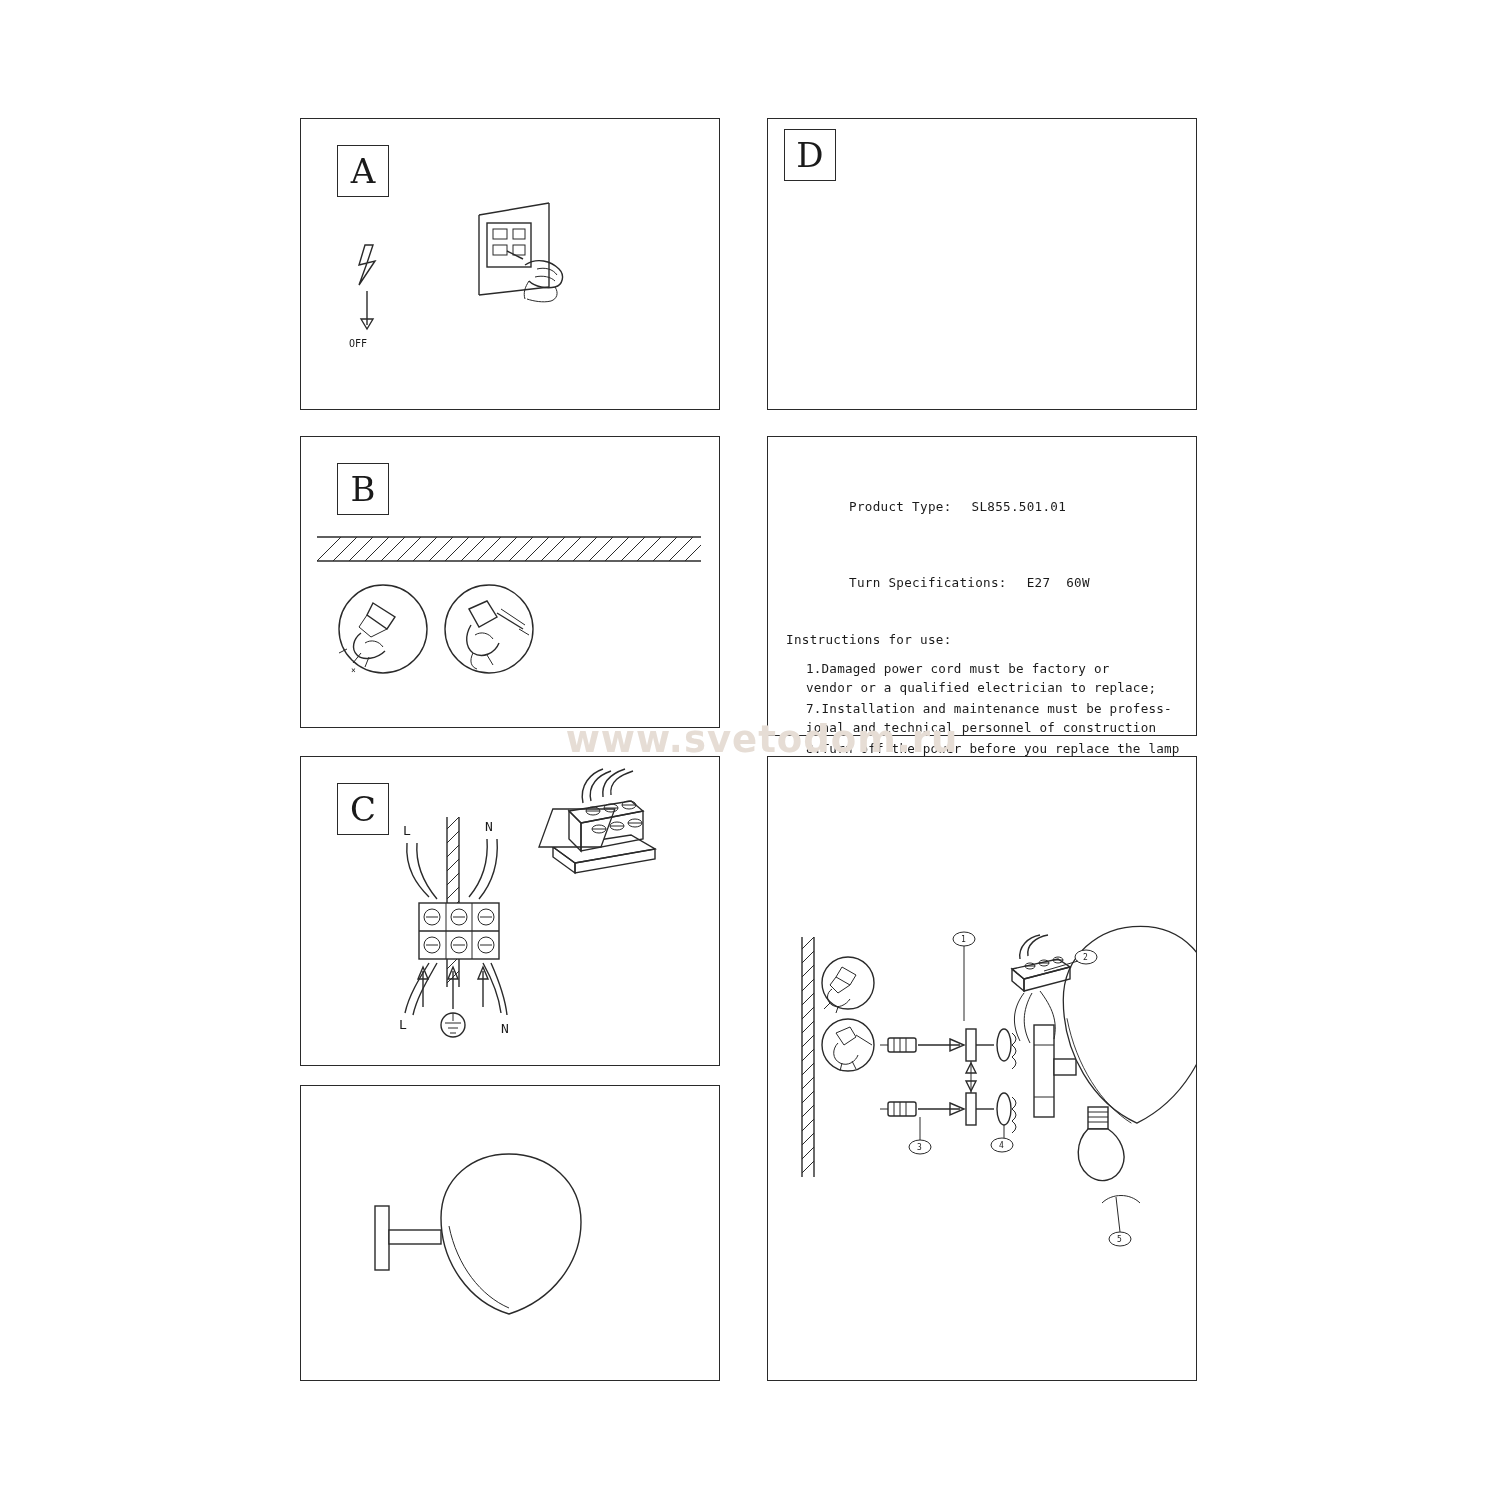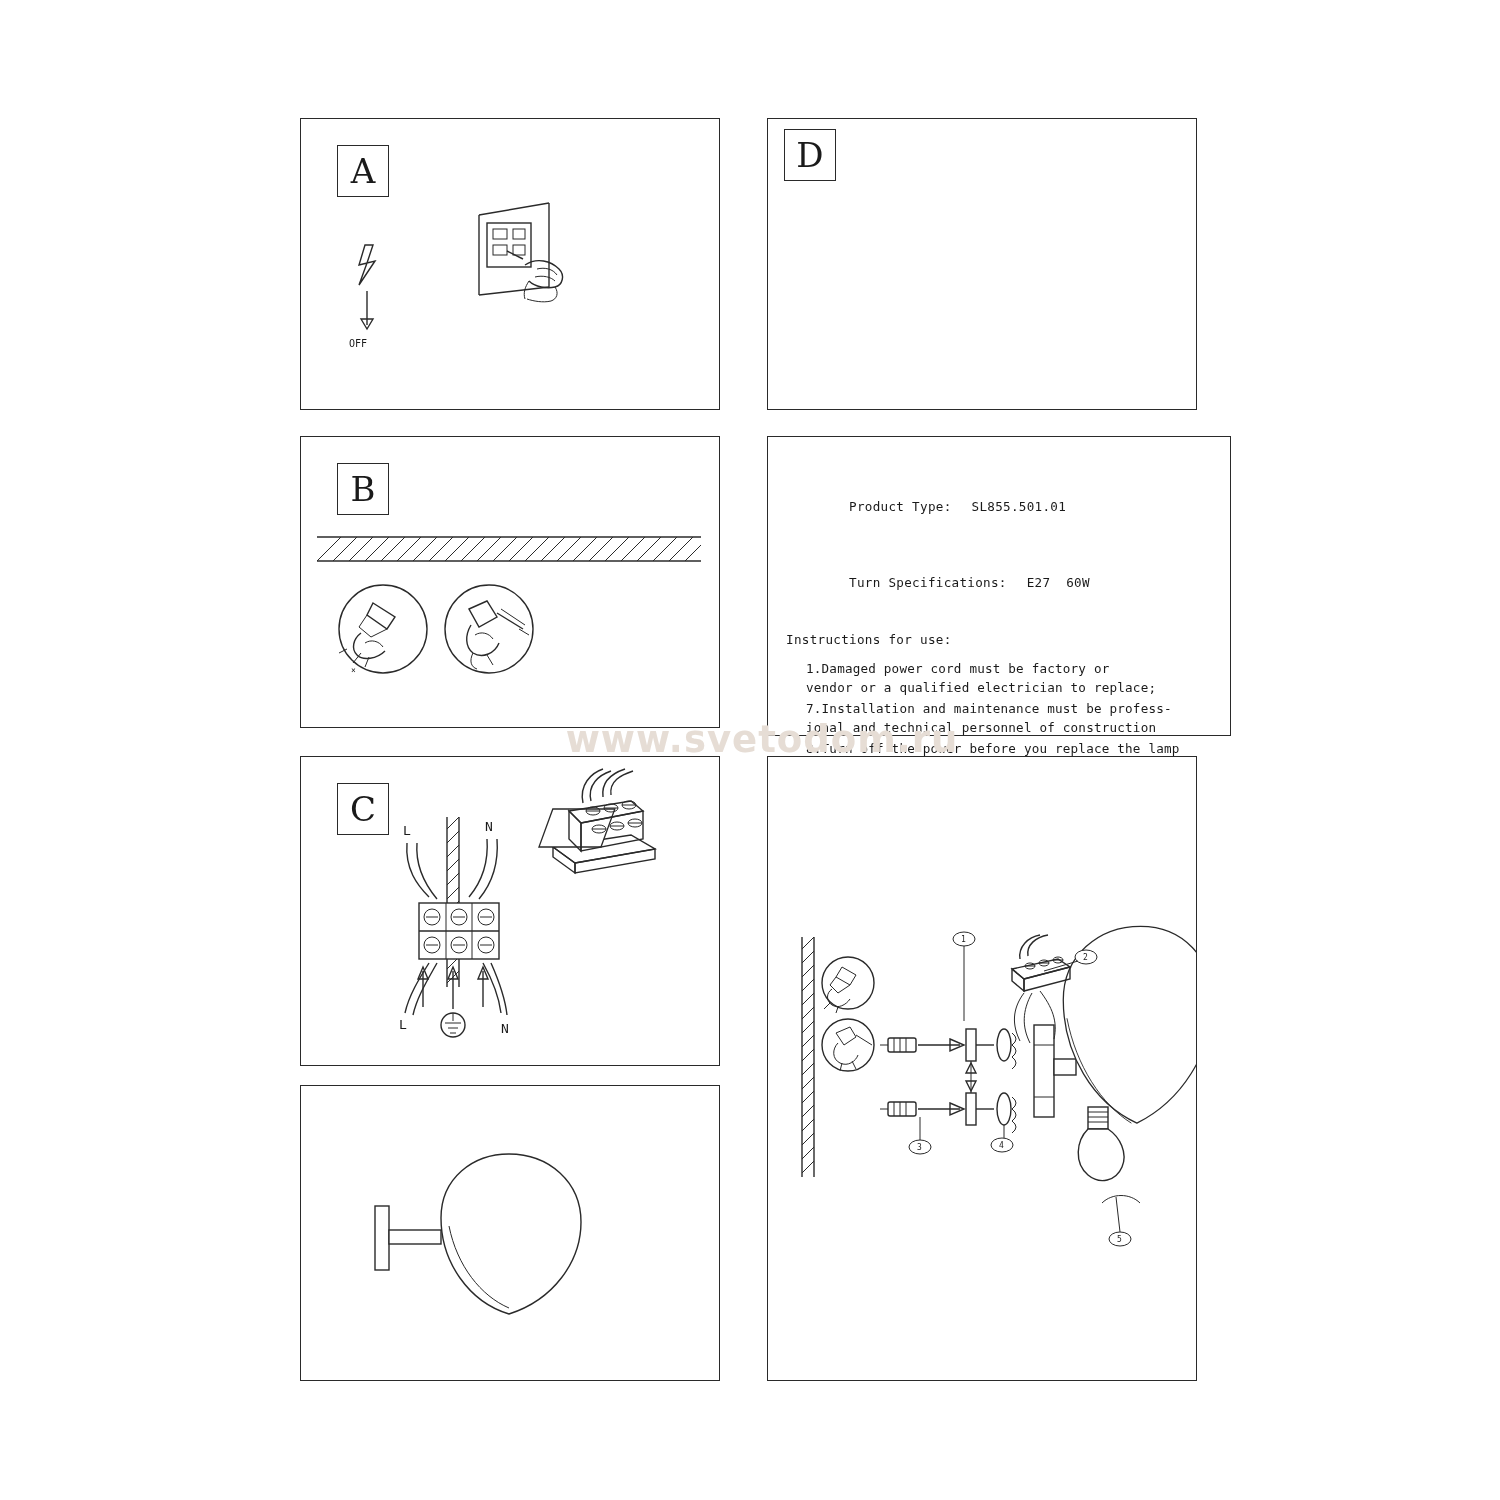--- a/index.html
+++ b/index.html
@@ -26,21 +26,21 @@
     background: #fff;
     box-sizing: border-box;
   }
   
   #panel-a { left: 300px; top: 118px; width: 420px; height: 292px; }
   #panel-b { left: 300px; top: 436px; width: 420px; height: 292px; }
   #panel-c { left: 300px; top: 756px; width: 420px; height: 310px; }
   #panel-e { left: 300px; top: 1085px; width: 420px; height: 296px; }
   
   #panel-d { left: 767px; top: 118px; width: 430px; height: 292px; }
-  #panel-spec { left: 767px; top: 436px; width: 464px; height: 300px; }
+  #panel-spec { left: 767px; top: 436px; width: 430px; height: 300px; }
   #panel-assembly { left: 767px; top: 756px; width: 430px; height: 625px; }
 
   .letter-box {
     position: absolute;
     border: 1.6px solid #2a2a2a;
     box-sizing: border-box;
     display: flex;
     align-items: center;
     justify-content: center;
     font-family: "DejaVu Serif", serif;

